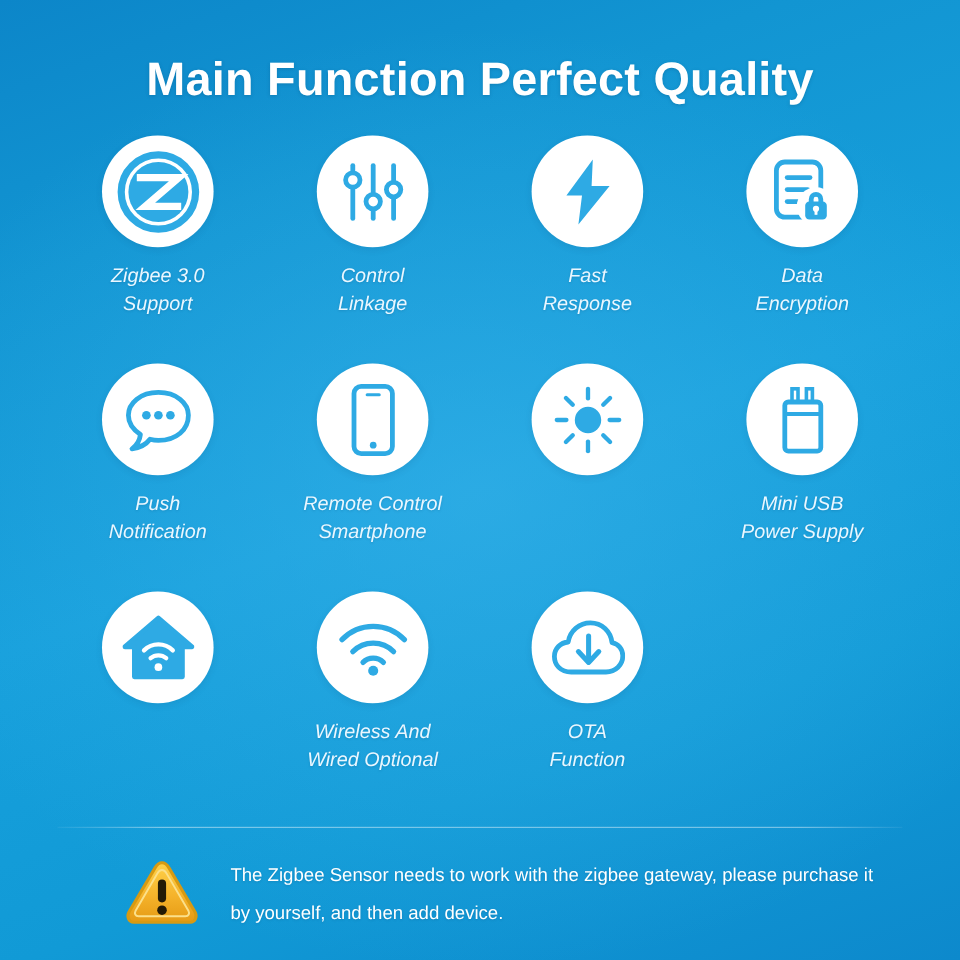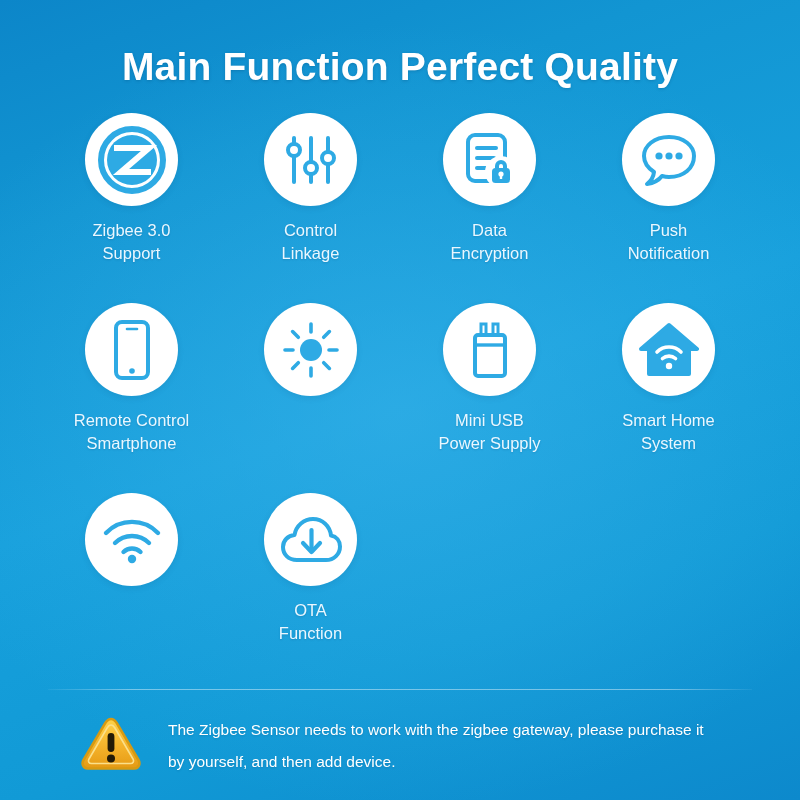--- a/index.html
+++ b/index.html
@@ -44,36 +44,38 @@
   .disc svg { display:block; }
   .caption {
     margin-top:13px;
     text-align:center;
     color:#eaf7ff;
     font-size:16.5px;
     line-height:1.42;
     font-weight:400;
     text-shadow:0 1px 2px rgba(0,60,100,0.2);
     white-space:nowrap;
+    font-style:italic;
   }
 
   
   .divider {
     height:1px;
     margin:6px 48px 0 48px;
     background:linear-gradient(to right, rgba(255,255,255,0.05), rgba(255,255,255,0.42) 12%, rgba(255,255,255,0.42) 88%, rgba(255,255,255,0.05));
   }
 
   
   .notice {
     margin-top:24px;
     padding:0 56px 0 80px;
     display:flex;
     align-items:flex-start;
     gap:26px;
+    margin-left:24px;
   }
   .warn-icon { flex:0 0 auto; margin-top:2px; }
   .notice-text {
     color:#ffffff;
     font-size:15.5px;
     line-height:2.05;
     max-width:570px;
     text-shadow:0 1px 2px rgba(0,60,100,0.2);
   }
 </style>
@@ -118,20 +120,33 @@
             </g>
           </svg>
         </span>
       </div>
       <div class="caption">
         <div>Control</div>
         <div>Linkage</div>
       </div>
     </div>
 
+    <div class="cell">
+      <div class="disc">
+        <span>
+          <svg width="54" height="58" viewBox="0 0 54 58">
+            <path d="M31 2 L9 32 H22 L19 56 L45 24 H30 Z" fill="#2eaae4"></path>
+          </svg>
+        </span>
+      </div>
+      <div class="caption">
+        <div>Fast</div>
+        <div>Response</div>
+      </div>
+    </div>
 
     <div class="cell">
       <div class="disc">
         <span>
           <svg width="56" height="58" viewBox="0 0 56 58">
             <rect x="6" y="4" width="37" height="46" rx="7" fill="none" stroke="#2eaae4" stroke-width="4"></rect>
             <g stroke="#2eaae4" stroke-width="4" stroke-linecap="round">
               <line x1="15" y1="17" x2="34" y2="17"></line>
               <line x1="15" y1="27" x2="32" y2="27"></line>
               <line x1="15" y1="37" x2="26" y2="37"></line>
@@ -229,38 +244,38 @@
           <svg width="60" height="56" viewBox="0 0 60 56">
             <path d="M30 3 L58 27 H50 V52 H10 V27 H2 Z" fill="#2eaae4" stroke="#2eaae4" stroke-width="4" stroke-linejoin="round"></path>
             <g fill="none" stroke="#ffffff" stroke-width="3.6" stroke-linecap="round">
               <path d="M18 30 a17 17 0 0 1 24 0"></path>
               <path d="M23.5 36.5 a10 10 0 0 1 13 0"></path>
             </g>
             <circle cx="30" cy="44" r="3.2" fill="#ffffff"></circle>
           </svg>
         </span>
       </div>
-      <div class="caption">
-        <div>Smart Home</div>
-        <div>System</div>
-      </div>
     </div>
 
     <div class="cell">
       <div class="disc">
         <span>
           <svg width="62" height="48" viewBox="0 0 62 48">
             <g fill="none" stroke="#2eaae4" stroke-width="4.4" stroke-linecap="round">
               <path d="M5 17 a36 36 0 0 1 52 0"></path>
               <path d="M14 27 a24 24 0 0 1 34 0"></path>
               <path d="M22.5 36 a12 12 0 0 1 17 0"></path>
             </g>
             <circle cx="31" cy="43" r="4.2" fill="#2eaae4"></circle>
           </svg>
         </span>
+      </div>
+      <div class="caption">
+        <div>Wireless And</div>
+        <div>Wired Optional</div>
       </div>
     </div>
 
     <div class="cell">
       <div class="disc">
         <span>
           <svg width="62" height="50" viewBox="0 0 62 50">
             <path d="M17 45 C8 45 3 39 3 32 C3 25.5 8 20.5 14.5 20 C16 10.5 24 4 33 4 C42.5 4 50 11 51 20.5 C56.5 21.5 60 26 60 31.5 C60 39 54 45 46 45 Z" fill="none" stroke="#2eaae4" stroke-width="4" stroke-linejoin="round"></path>
             <g stroke="#2eaae4" stroke-width="4.2" stroke-linecap="round" stroke-linejoin="round" fill="none">
               <line x1="31.5" y1="15" x2="31.5" y2="36"></line>

